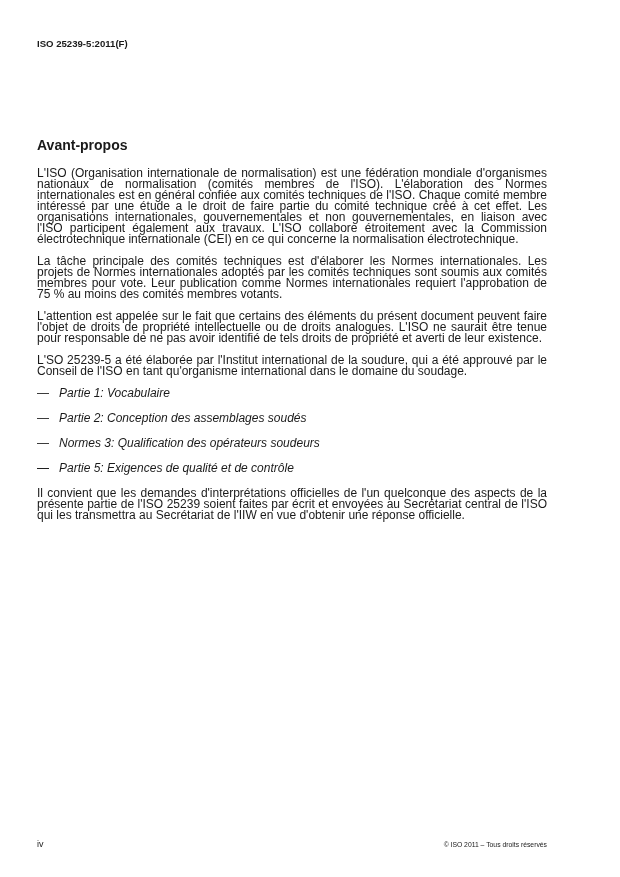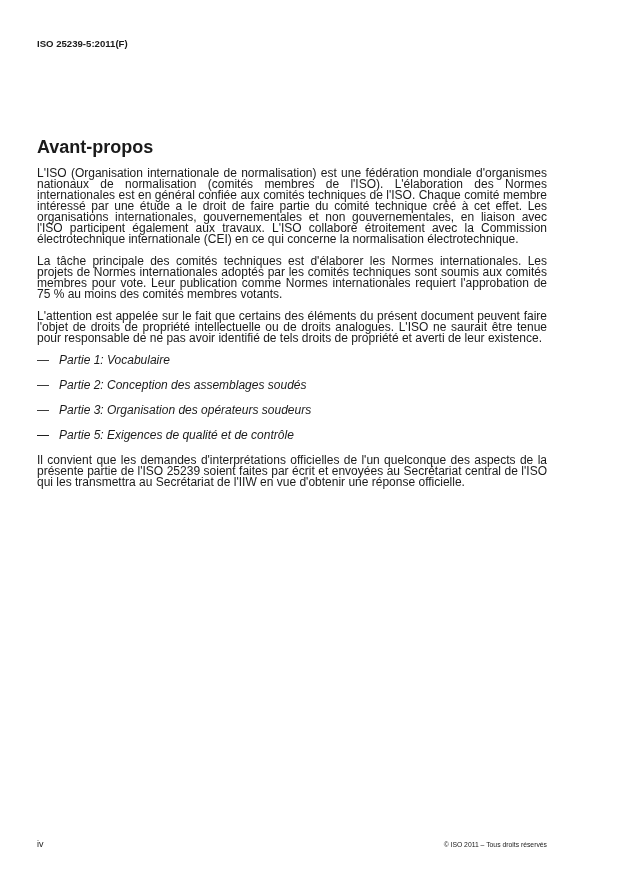--- a/index.html
+++ b/index.html
@@ -1,20 +1,20 @@
 <!DOCTYPE html>
 <html><head>
 <meta charset="utf-8">
 <style>
   html, body { margin: 0; padding: 0; background: #ffffff; }
   body { width: 620px; height: 877px; position: relative; overflow: hidden;
          font-family: "Liberation Sans", sans-serif; color: #1a1a1a; }
   .page { position: absolute; left: 0; top: 0; width: 620px; height: 646px; background: #fff; }
   .doc-id { position: absolute; left: 37px; top: 38px; font-size: 9.6px; font-weight: bold; }
-  .section-title { position: absolute; left: 37px; top: 137px; font-size: 18px; font-weight: bold; }
+  .section-title { position: absolute; left: 37px; top: 137px; font-size: 14px; font-weight: bold; }
   .body { position: absolute; left: 37px; top: 168px; width: 510px; font-size: 12px; line-height: 11px; }
   .body p { margin: 0 0 11px 0; text-align: justify; }
   .body .p2 { margin-bottom: 12px; }
   .list { margin: 0 0 10px 0; padding: 0; list-style: none; }
   .list li { position: relative; padding-left: 22px; margin-bottom: 14px; font-style: italic; }
   .list li .dash { position: absolute; left: 0; top: 0; font-style: normal; }
   em { font-style: italic; }
   .footer-left { position: absolute; left: 37px; top: 839px; font-size: 9px; text-align: center; }
   .footer-right { position: absolute; right: 73px; top: 841px; font-size: 6.8px; }
 </style>
@@ -23,25 +23,26 @@
 
 <div class="page">
   <div class="doc-id">ISO 25239-5:2011(F)</div>
 
   <div class="section-title">Avant-propos</div>
 
   <div class="body">
     <p>L'ISO (Organisation internationale de normalisation) est une fédération mondiale d'organismes nationaux de normalisation (comités membres de l'ISO). L'élaboration des Normes internationales est en général confiée aux comités techniques de l'ISO. Chaque comité membre intéressé par une étude a le droit de faire partie du comité technique créé à cet effet. Les organisations internationales, gouvernementales et non gouvernementales, en liaison avec l'ISO participent également aux travaux. L'ISO collabore étroitement avec la Commission électrotechnique internationale (CEI) en ce qui concerne la normalisation électrotechnique.</p>
     <p>La tâche principale des comités techniques est d'élaborer les Normes internationales. Les projets de Normes internationales adoptés par les comités techniques sont soumis aux comités membres pour vote. Leur publication comme Normes internationales requiert l'approbation de 75 % au moins des comités membres votants.</p>
     <p>L'attention est appelée sur le fait que certains des éléments du présent document peuvent faire l'objet de droits de propriété intellectuelle ou de droits analogues. L'ISO ne saurait être tenue pour responsable de ne pas avoir identifié de tels droits de propriété et averti de leur existence.</p>
+    <p>L'SO 25239-5 a été élaborée par l'Institut international de la soudure, qui a été approuvé par le Conseil de l'ISO en tant qu'organisme international dans le domaine du soudage.</p>
 
     <ul class="list">
       <li><span class="dash">—</span><span>Partie 1: Vocabulaire</span></li>
       <li><span class="dash">—</span><span>Partie 2: Conception des assemblages soudés</span></li>
-      <li><span class="dash">—</span><span>Partie 3: Organisation des opérateurs soudeurs</span></li>
+      <li><span class="dash">—</span><span>Normes 3: Qualification des opérateurs soudeurs</span></li>
       <li><span class="dash">—</span></li>
       <li><span class="dash">—</span><span>Partie 5: Exigences de qualité et de contrôle</span></li>
     </ul>
 
     <p>Il convient que les demandes d'interprétations officielles de l'un quelconque des aspects de la présente partie de l'ISO 25239 soient faites par écrit et envoyées au Secrétariat central de l'ISO qui les transmettra au Secrétariat de l'IIW en vue d'obtenir une réponse officielle.</p>
   </div>
 
   <div class="footer-left">iv</div>
   <div class="footer-right">© ISO 2011 – Tous droits réservés</div>
 </div>

